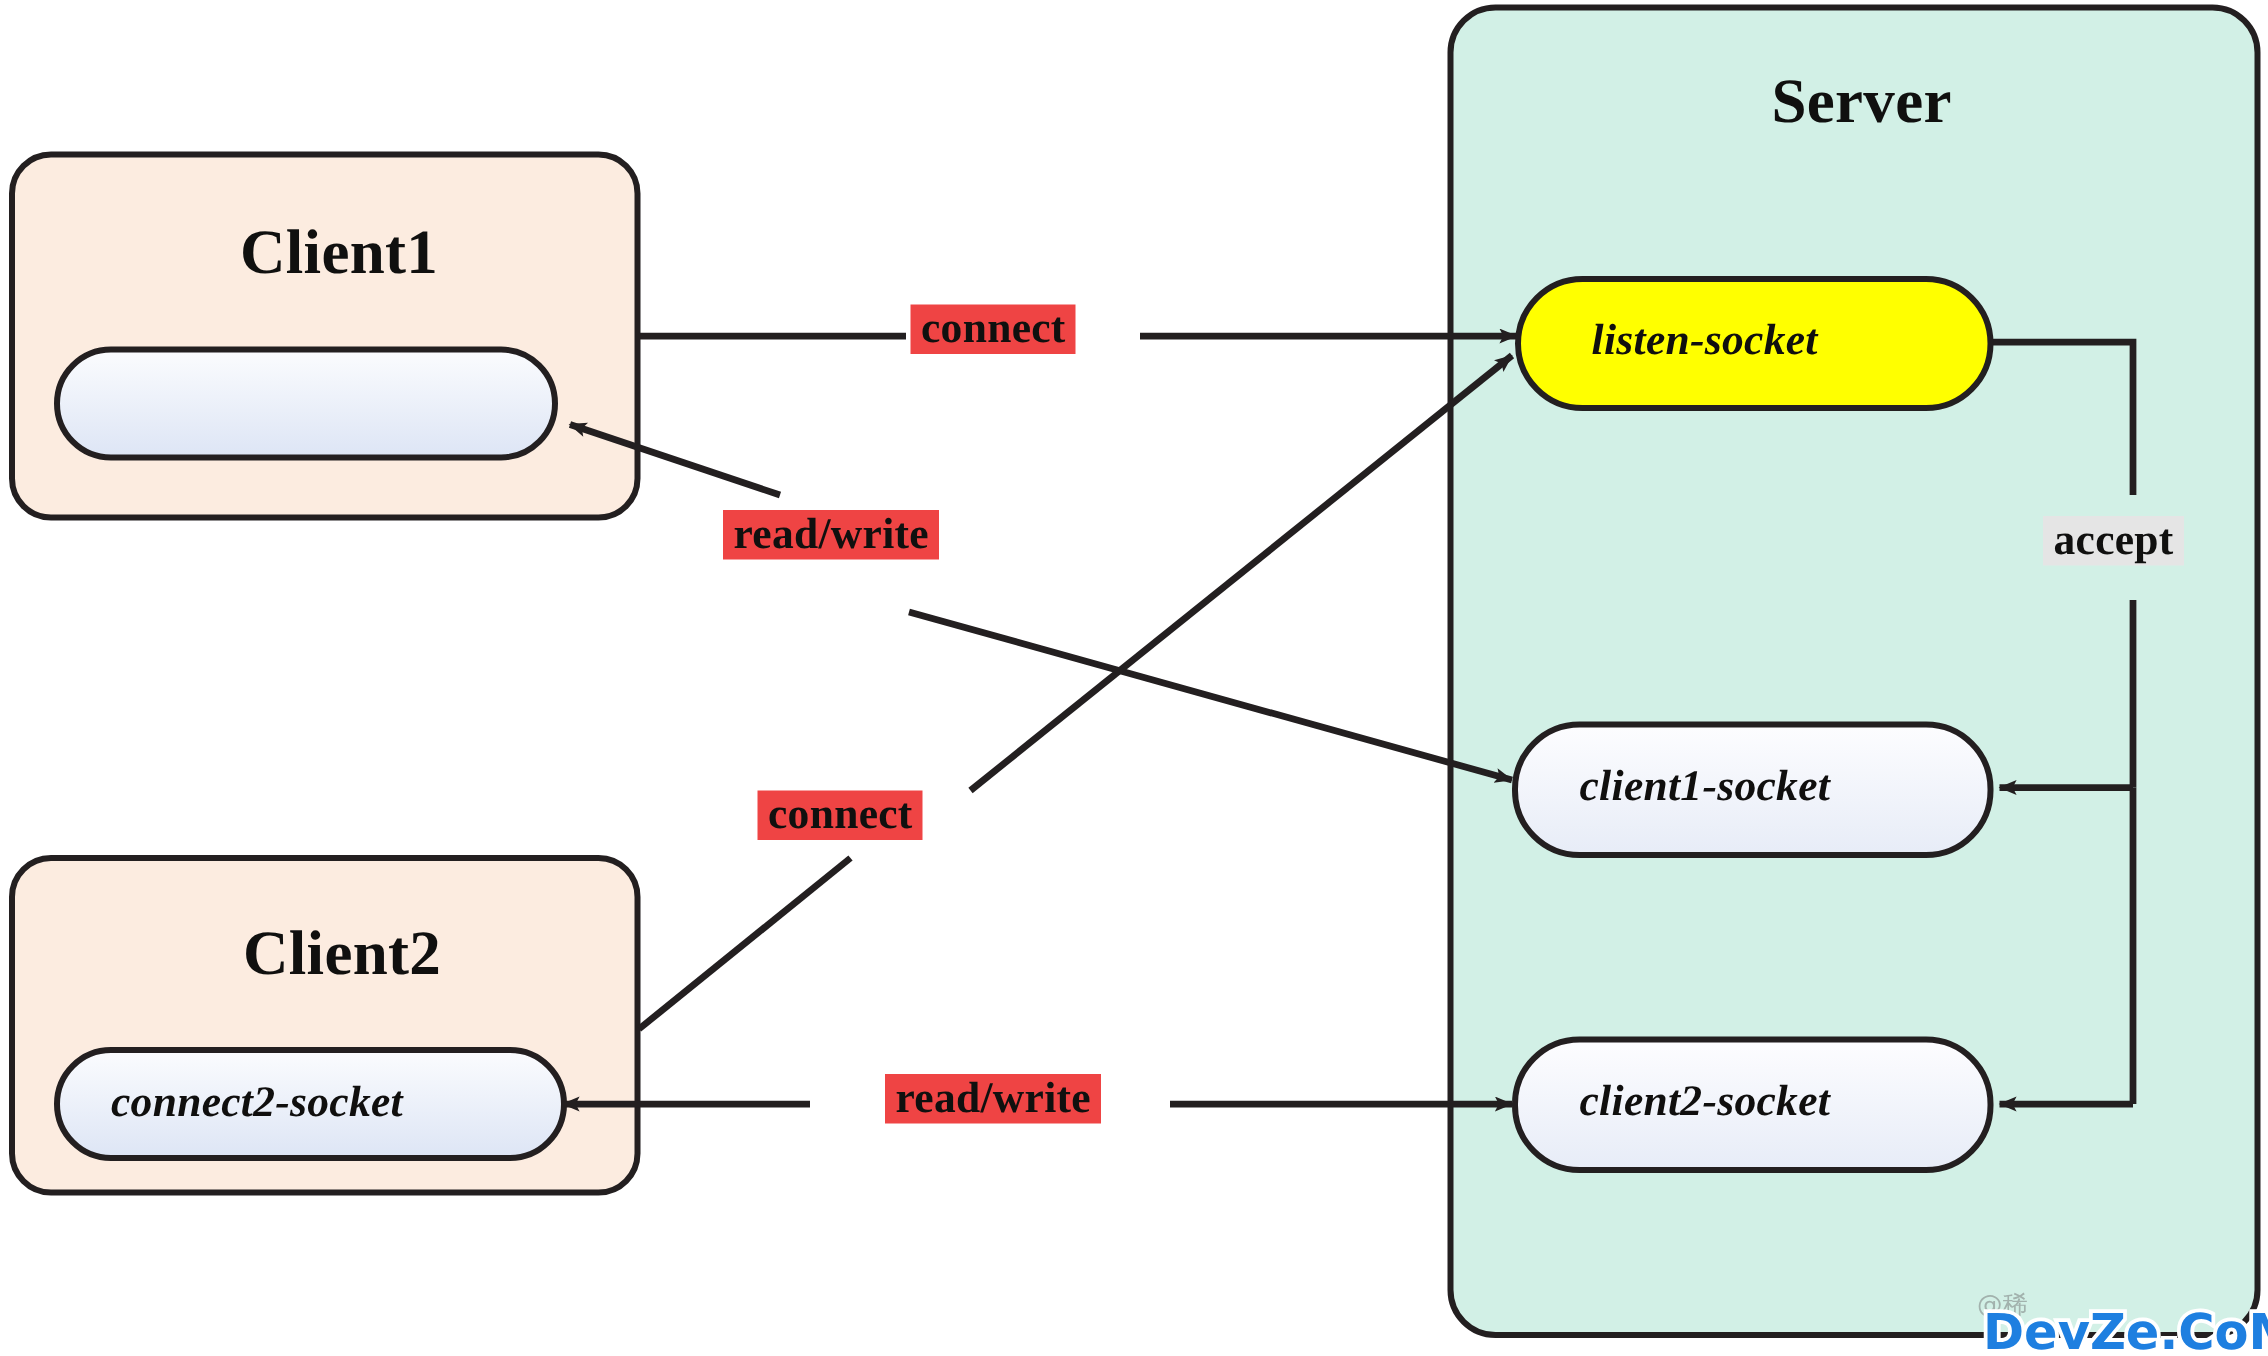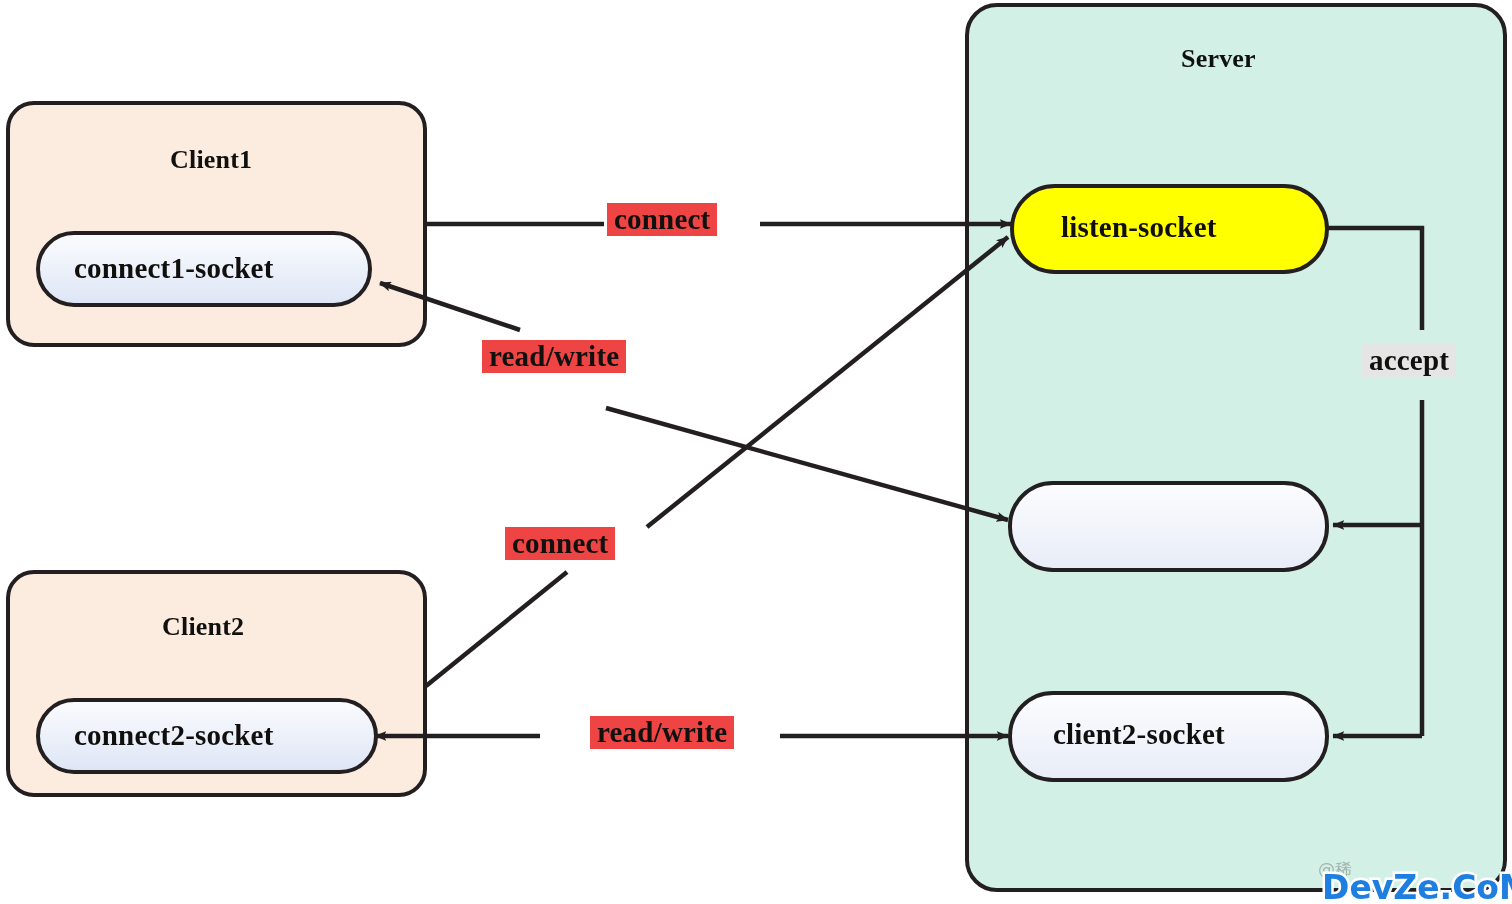--- a/index.html
+++ b/index.html
@@ -3,24 +3,24 @@
 <meta charset="utf-8">
 <style>
   html,body{margin:0;padding:0;background:#fff;}
   body{width:1512px;height:904px;overflow:hidden;
        font-family:"Liberation Serif","DejaVu Serif",serif;}
   #stage{position:relative;width:1512px;height:904px;background:#ffffff;}
   svg.layer{position:absolute;left:0;top:0;width:1512px;height:904px;}
 
   .lbl{position:absolute;font-weight:bold;color:#10100f;white-space:nowrap;
        letter-spacing:.2px;}
-  .container-title{font-size:26px;text-align:center;}
+  .container-title{font-size:42px;text-align:center;}
   .edge-label{font-size:29px;background:#ef4444;padding:0 7px;}
   .edge-label.on-server{background:#e5e5e5;}
-  .pill-text{font-size:29px;color:#100f0e;}
+  .pill-text{font-size:29px;color:#100f0e;font-style:italic;}
 
   .wm{position:absolute;left:1322px;top:838px;width:190px;height:66px;}
   .wm-cn,.wm-en{position:absolute;left:0;font-family:"DejaVu Sans",sans-serif;
        font-weight:bold;color:#1e7fe0;
        -webkit-text-stroke:5px #ffffff;paint-order:stroke fill;}
   .wm-cn{top:-2px;font-size:36px;letter-spacing:9px;}
   .wm-en{top:30px;font-size:33px;letter-spacing:0px;}
   .wm-faint{position:absolute;left:1318px;top:858px;font-size:17px;
        color:#9aa8a4;font-family:"DejaVu Sans",sans-serif;opacity:.85;}
 </style>
@@ -105,32 +105,32 @@
 
     <g>
       <rect x="1010" y="483" width="317" height="87" rx="43" ry="43" fill="url(#gSockFlat)" stroke="#231f20" stroke-width="4"></rect>
     </g>
 
     <g>
       <rect x="1010" y="693" width="317" height="87" rx="43" ry="43" fill="url(#gSockFlat)" stroke="#231f20" stroke-width="4"></rect>
     </g>
   </svg>
 
-  <div class="lbl container-title" style="left:170px;top:145px;">Client1</div>
+  <div class="lbl container-title" style="left:160px;top:145px;">Client1</div>
 
   <div class="lbl container-title" style="left:162px;top:612px;">Client2</div>
 
   <div class="lbl container-title" style="left:1181px;top:44px;">Server</div>
 
-  <div class="lbl pill-text" style="left:74px;top:252px;">connect1-socket</div>
 
   <div class="lbl pill-text" style="left:74px;top:719px;text-align:right;">connect2-socket</div>
 
   <div class="lbl pill-text" style="left:1061px;top:211px;">listen-socket</div>
 
+  <div class="lbl pill-text" style="left:1053px;top:508px;">client1-socket</div>
 
   <div class="lbl pill-text" style="left:1053px;top:718px;">client2-socket</div>
 
   <div class="lbl edge-label" style="left:607px;top:203px;">connect</div>
 
   <div class="lbl edge-label" style="left:505px;top:527px;">connect</div>
 
   <div class="lbl edge-label" style="left:482px;top:340px;">read/write</div>
 
   <div class="lbl edge-label" style="left:590px;top:716px;">read/write</div>

